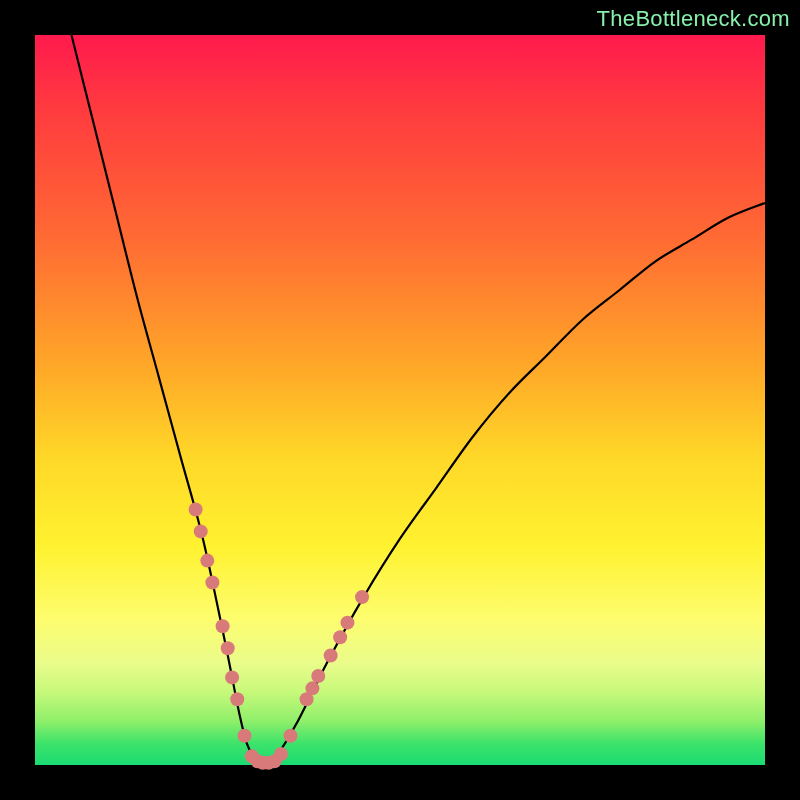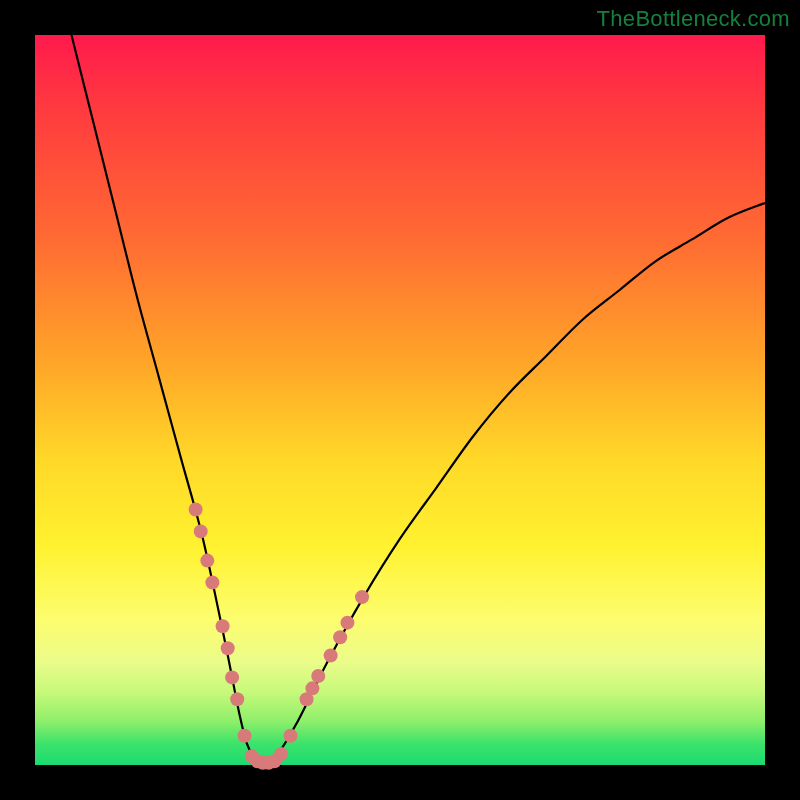--- a/index.html
+++ b/index.html
@@ -38,21 +38,21 @@
       #c7f97a 90%,
       #8fef6a 94%,
       #3ee36a 97%,
       #1adb72 100%
     );
   }
   .watermark {
     position: absolute;
     top: 6px;
     right: 10px;
-    color: #15803d;
+    color: #86efac;
     font-size: 22px;
     font-weight: 500;
     letter-spacing: 0.3px;
   }
   svg.curve-layer {
     position: absolute;
     top: 0;
     left: 0;
     width: 730px;
     height: 730px;

